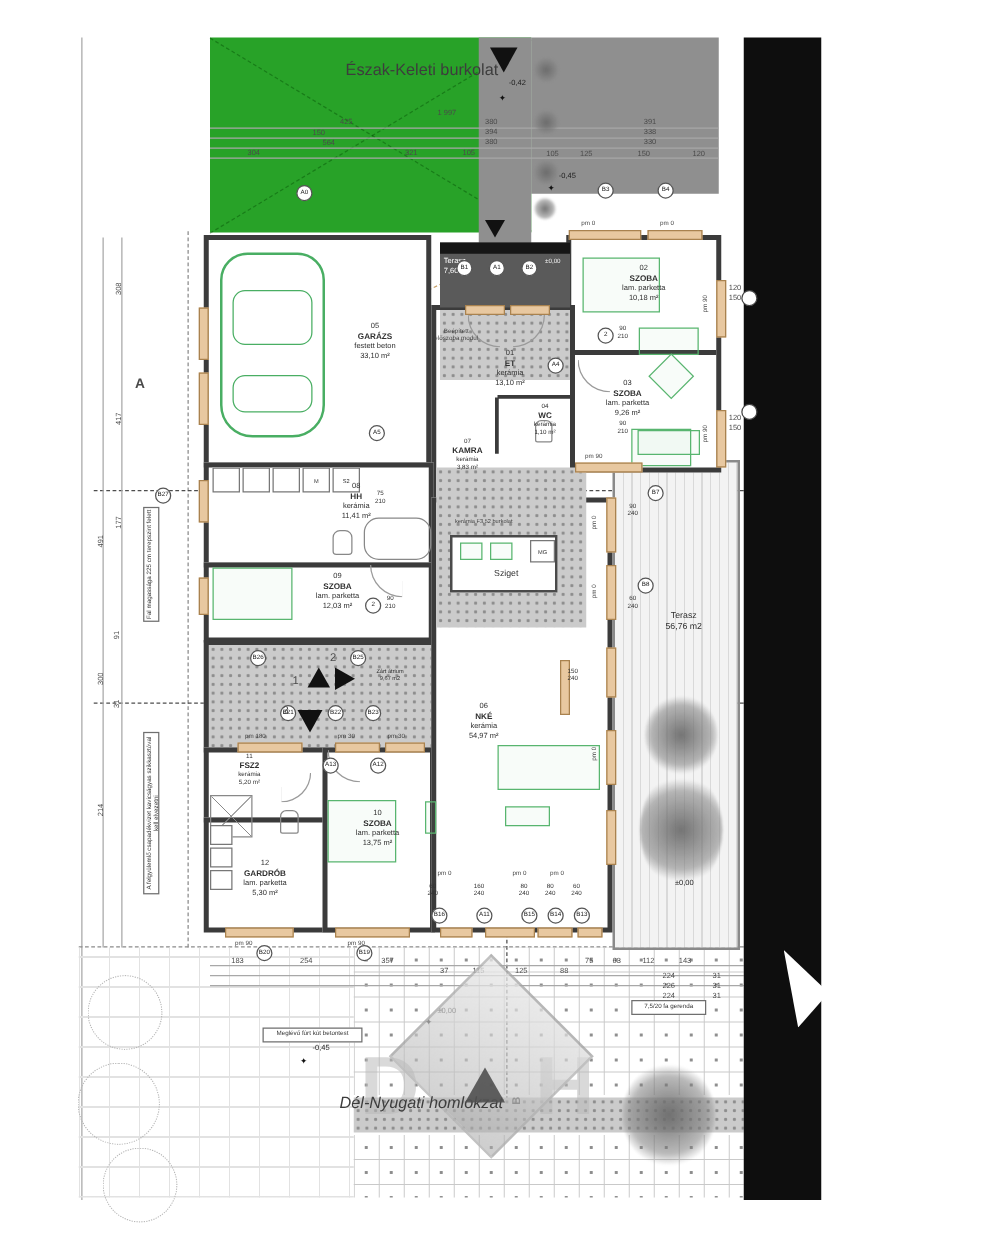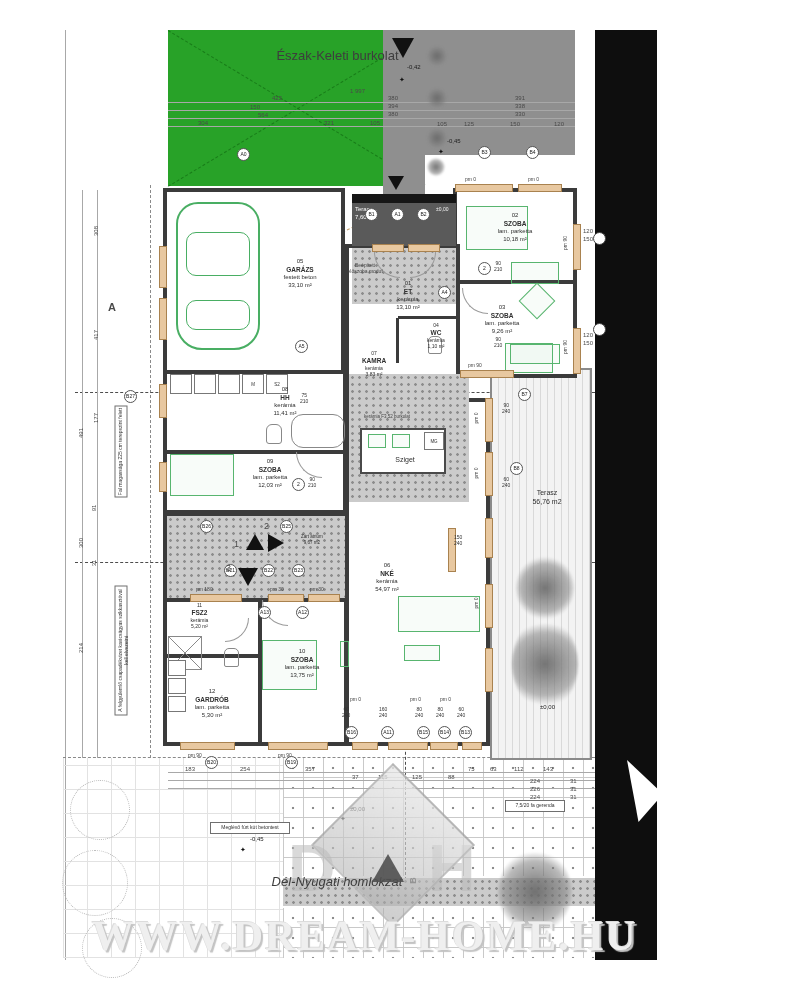--- a/index.html
+++ b/index.html
@@ -457,15 +457,14 @@
   <div class="abs tree" style="left:498px;top:850px;width:74px;height:84px;"></div>
 
   <span class="abs logoletter" style="left:288px;top:830px;">D</span>
   <span class="abs logoletter" style="left:428px;top:830px;">H</span>
   <div class="abs" style="left:335px;top:787px;width:116px;height:116px;transform:rotate(45deg);
        background:linear-gradient(160deg,rgba(232,232,232,.78),rgba(165,165,165,.55));
        border:2px solid rgba(150,150,150,.45);z-index:8;box-sizing:border-box;"></div>
   <div class="abs tri" style="left:372px;top:854px;border-left:16px solid transparent;border-right:16px solid transparent;border-bottom:28px solid rgba(80,80,80,.9);z-index:9;"></div>
 
   <div class="abs title" style="left:252px;top:874px;width:170px;text-align:center;font-style:italic;">Dél-Nyugati homlokzat</div>
-  <div class="abs wm" style="left:92px;top:912px;">WWW.DREAM-HOME.HU</div>
 
 </div>
 
 </body></html>

